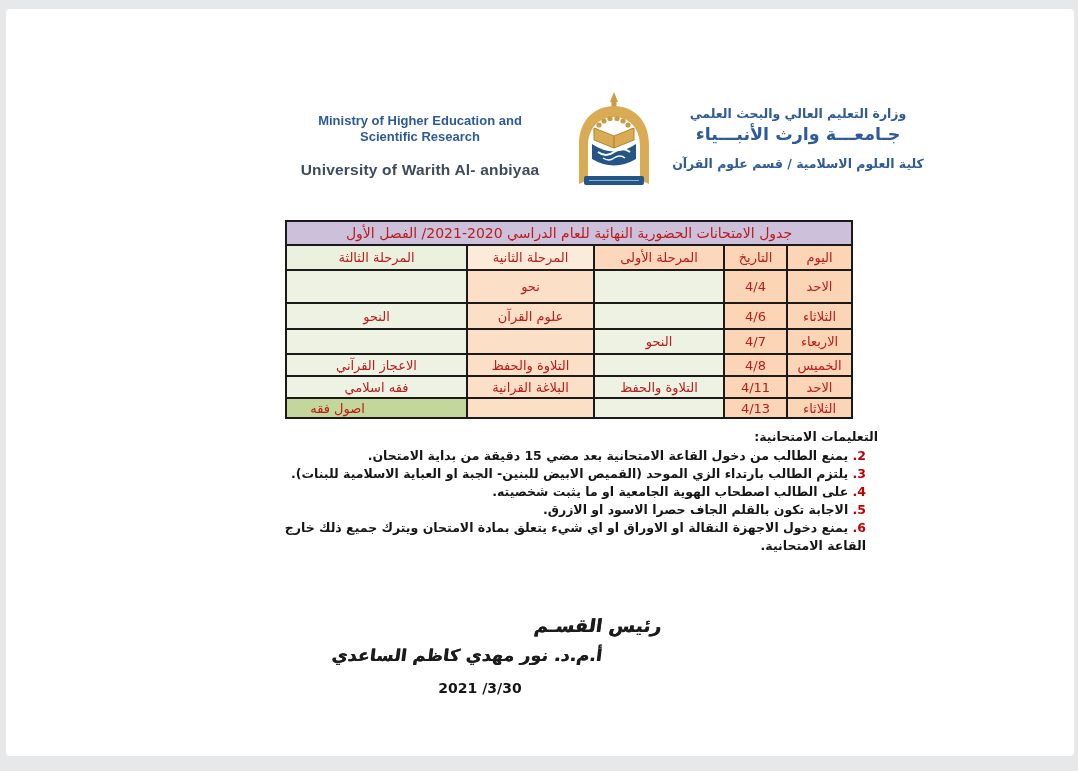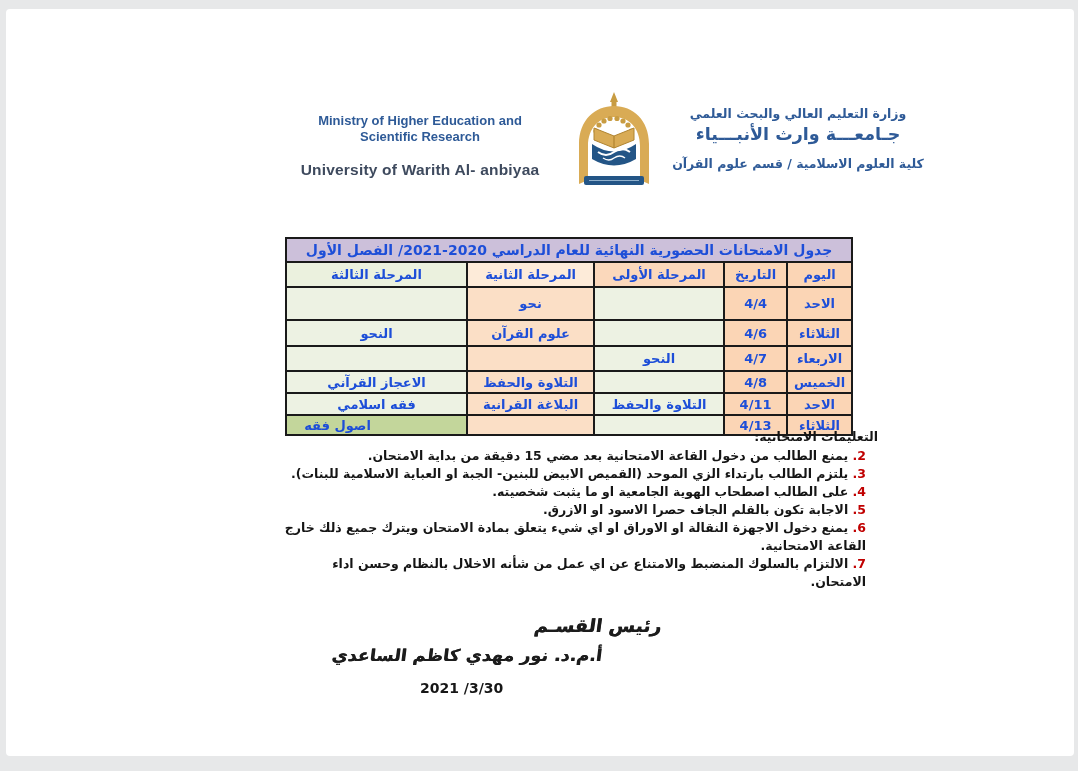--- a/index.html
+++ b/index.html
@@ -28,23 +28,23 @@
   .header-ar{
     position:absolute;left:652px;top:106px;width:292px;text-align:center;
     direction:rtl;color:#2e5a97;font-weight:700;
   }
   .header-ar .l1{font-size:12.5px;}
   .header-ar .l2{font-size:17.5px;margin-top:3px;}
   .header-ar .l3{font-size:12.5px;margin-top:12px;}
 
   
   table.exam{
-    position:absolute;left:285px;top:237px;width:566px;
+    position:absolute;left:285px;top:220px;width:566px;
     border-collapse:collapse;table-layout:fixed;direction:rtl;
-    font-weight:700;color:#1d4ed8;
+    font-weight:400;color:#b91c1c;
   }
   table.exam td{
     border:2px solid #1a1a1a;text-align:center;vertical-align:middle;
     font-size:13px;padding:0;overflow:hidden;white-space:nowrap;
   }
   tr.r-title{height:24px;}
   tr.r-head{height:25px;}
   tr.r0{height:33px;} tr.r1{height:26px;} tr.r2{height:25px;}
   tr.r3{height:22px;} tr.r4{height:22px;} tr.r5{height:20px;}
   tr.r-title td{background:#ccc0da;font-size:14px;}
@@ -75,21 +75,21 @@
     direction:rtl;font-size:19px;font-weight:700;color:#1c1c1c;
     transform:skewX(-8deg) scaleY(.95);text-shadow:.4px 0 0 #1c1c1c;
   }
   .sig-name{
     position:absolute;left:352px;top:645px;width:250px;text-align:center;
     direction:rtl;font-size:17.5px;font-weight:700;color:#1c1c1c;
     transform:skewX(-7deg) scaleY(.95);text-shadow:.4px 0 0 #1c1c1c;
     white-space:nowrap;
   }
   .sig-date{
-    position:absolute;left:420px;top:680px;width:120px;
+    position:absolute;left:420px;top:680px;width:120px;text-align:center;
     direction:ltr;font-size:14px;font-weight:700;color:#161616;
   }
 </style>
 </head>
 <body>
 
 <div class="page"></div>
 
 <div class="header-en">
   <div class="l1">Ministry of Higher Education and</div>
@@ -198,18 +198,17 @@
 </tbody>
   </table>
 
 <div class="instructions">
   <div class="inst-title">التعليمات الامتحانية:</div>
   <div class="inst-item"><span class="num">2.</span> <span>يمنع الطالب من دخول القاعة الامتحانية بعد مضي 15 دقيقة من بداية الامتحان.</span></div>
   <div class="inst-item"><span class="num">3.</span> <span>يلتزم الطالب بارتداء الزي الموحد (القميص الابيض للبنين- الجبة او العباية الاسلامية للبنات).</span></div>
   <div class="inst-item"><span class="num">4.</span> <span>على الطالب اصطحاب الهوية الجامعية او ما يثبت شخصيته.</span></div>
   <div class="inst-item"><span class="num">5.</span> <span>الاجابة تكون بالقلم الجاف حصرا الاسود او الازرق.</span></div>
   <div class="inst-item"><span class="num">6.</span> <span>يمنع دخول الاجهزة النقالة او الاوراق او اي شيء يتعلق بمادة الامتحان ويترك جميع ذلك خارج القاعة الامتحانية.</span></div>
-  <div class="inst-item"><span class="num">7.</span> <span>الالتزام بالسلوك المنضبط والامتناع عن اي عمل من شأنه الاخلال بالنظام وحسن اداء الامتحان.</span></div>
 </div>
 
 <div class="sig-title">رئيس القسـم</div>
 <div class="sig-name">أ.م.د. نور مهدي كاظم الساعدي</div>
 <div class="sig-date">2021 /3/30</div>
 
 </body></html>

